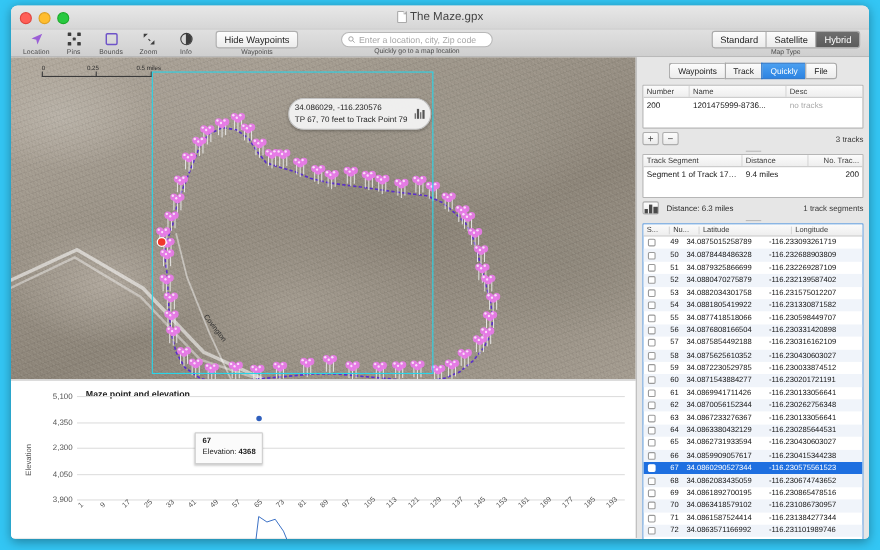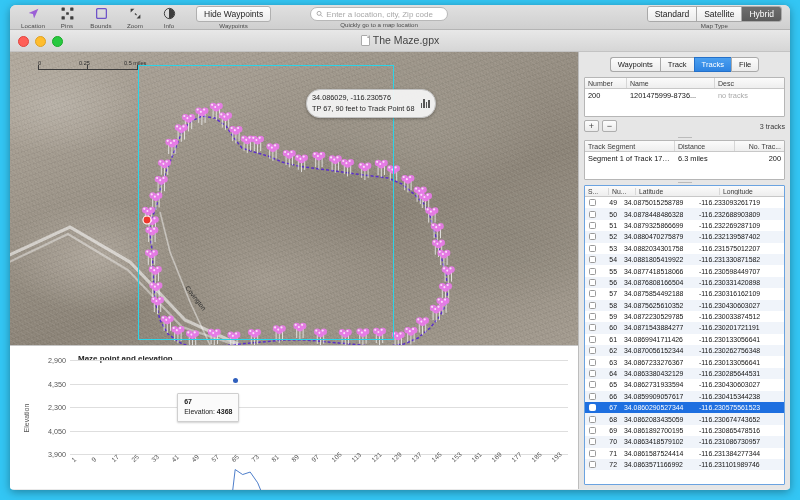--- a/index.html
+++ b/index.html
@@ -112,21 +112,21 @@
   .scaleline{position:absolute;left:0;right:0;bottom:2px;height:1px;background:#3b3b3b;}
   .scaletick{position:absolute;bottom:2px;width:1px;height:5px;background:#3b3b3b;}
   .scalelbl{position:absolute;bottom:4px;font-size:5.6px;color:#2c2c2c;white-space:nowrap;}
 
   .selrect{position:absolute;border:1px solid #2ad4e8;}
 
   .maptip{
     position:absolute; background:rgba(243,243,243,.95);
     border:1px solid #c2c2c2; border-radius:14px;
     padding:3px 5px; font-size:7.3px; color:#1c1c1c; line-height:1.45;
-    box-shadow:0 1px 3px rgba(0,0,0,.3); display:flex; gap:6px; align-items:center;margin-left:44px;
+    box-shadow:0 1px 3px rgba(0,0,0,.3); display:flex; gap:6px; align-items:center;
   }
   .tipbars{display:flex;gap:1px;align-items:flex-end;height:9px;}
   .tipbars i{width:1.5px;background:#555;display:block;}
 
   
   .callout{position:absolute;}
   .callout .bub{
     background:#e8e8ec;border:2px solid #1c1c4a;border-radius:50%;
     width:132px;height:48px;display:flex;flex-direction:column;
     align-items:center;justify-content:center;
@@ -215,20 +215,32 @@
   .pthead span:last-child{border-right:0;}
 
   .grad{width:12px;height:10px;display:flex;gap:.8px;align-items:flex-end;}
   .grad i{flex:1;background:#4a4a4a;}
 </style>
 </head>
 <body>
 
 <div id="root">
   <div id="window">
+
+    <div id="titlebar">
+      <div class="traffic">
+        <div class="tl r"></div>
+        <div class="tl y"></div>
+        <div class="tl g"></div>
+      </div>
+      <div id="doc-title">
+        <span class="docicon"></span>
+        <span>The Maze.gpx</span>
+      </div>
+    </div>
 
     <div id="toolbar">
 
       <div class="tbgroup" style="left:6px;">
         <div class="tbitem">
           <div class="tbicon">
             <svg width="13" height="13" viewBox="0 0 24 24">
                 <path d="M21 3 3 11l8 2 2 8z" fill="#9b5fd6"></path>
               </svg>
           </div>
@@ -292,32 +304,20 @@
         <div class="grouplabel">Quickly go to a map location</div>
       </div>
 
       <div class="tbgroup" style="right:8px;flex-direction:column;justify-content:center;">
         <div class="segctl">
           <div>Standard</div>
           <div>Satellite</div>
           <div class="on">Hybrid</div>
         </div>
         <div class="grouplabel">Map Type</div>
-      </div>
-    </div>
-
-    <div id="titlebar">
-      <div class="traffic">
-        <div class="tl r"></div>
-        <div class="tl y"></div>
-        <div class="tl g"></div>
-      </div>
-      <div id="doc-title">
-        <span class="docicon"></span>
-        <span>The Maze.gpx</span>
       </div>
     </div>
 
     <div id="content">
 
       <div id="left">
 
         <div id="mapwrap">
           <div id="map">
             <div class="terrain"></div>
@@ -841,21 +841,21 @@
               <div class="scalelbl" style="left:0;bottom:6px;">0</div>
               <div class="scalelbl" style="left:41px;bottom:6px;">0.25</div>
               <div class="scalelbl" style="left:86px;bottom:6px;">0.5 miles</div>
             </div>
 
             <div class="selrect" style="left:128px;top:13px;width:256px;height:275px;"></div>
 
             <div class="maptip" style="left:252px;top:37px;">
               <div>
                 <div>34.086029, -116.230576</div>
-                <div>TP 67, 90 feet to Track Point 68</div>
+                <div>TP 67, 70 feet to Track Point 79</div>
               </div>
               <div class="tipbars">
                 <i style="height:5px"></i>
                   <i style="height:9px"></i>
                   <i style="height:6px"></i>
                   <i style="height:8px"></i>
               </div>
             </div>
 
           </div>
@@ -868,21 +868,21 @@
           <div class="bub">
             <span>Elevation and</span>
             <span>track point chart</span>
           </div>
         </div>
 
         <div id="chartpane">
           <div id="charttitle">Maze point and elevation</div>
           <div id="ylabel">Elevation</div>
           <div id="yaxis">
-              <div class="ytick" style="top: 0px;">2,900</div>
+              <div class="ytick" style="top: 0px;">5,100</div>
               <div class="ytick" style="top: 23.5px;">4,350</div>
               <div class="ytick" style="top: 47px;">2,300</div>
               <div class="ytick" style="top: 70.5px;">4,050</div>
               <div class="ytick" style="top: 94px;">3,900</div>
             </div>
           <div id="plot">
             <svg viewBox="0 0 100 100" preserveAspectRatio="none">
               <polyline id="series0" fill="none" stroke="#3a6fc4" stroke-width=".9" vector-effect="non-scaling-stroke" points="0.00,90.83 1.51,92.00 3.02,90.33 4.52,88.00 6.03,85.83 7.54,84.67 9.05,76.67 10.55,74.17 12.06,79.67 13.57,82.00 15.08,78.33 16.58,76.33 18.09,81.33 19.60,80.83 21.11,76.67 22.61,70.83 24.12,63.67 25.63,57.50 27.14,53.00 28.64,49.17 30.15,43.67 31.66,34.67 33.17,22.00 34.67,23.00 36.18,22.50 37.69,24.67 39.20,28.33 40.70,30.33 42.21,30.83 43.72,33.33 45.23,54.17 46.73,58.00 48.24,58.67 49.75,56.67 51.26,54.67 52.76,57.50 54.27,58.33 55.78,56.67 57.29,55.33 58.79,53.67 60.30,51.33 61.81,48.67 63.32,47.50 64.82,48.33 66.33,47.00 67.84,42.50 69.35,45.00 70.85,50.00 72.36,53.67 73.87,56.33 75.38,58.00 76.88,60.00 78.39,60.83 79.90,62.00 81.41,63.67 82.91,64.17 84.42,66.67 85.93,67.50 87.44,69.17 88.94,71.67 90.45,73.00 91.96,75.33 93.47,77.50 94.97,78.67 96.48,79.67 97.99,80.33 100.00,80.83"></polyline>
             </svg>
           <div class="gridline" style="top: 0px;"></div>
@@ -924,21 +924,21 @@
               <div>Elevation: <b>4368</b></div>
             </div>
           </div>
       </div>
 
       <div id="sidebar">
 
         <div class="tabs">
           <div>Waypoints</div>
           <div>Track</div>
-          <div class="on">Tracks</div>
+          <div class="on">Quickly</div>
           <div>File</div>
         </div>
 
         <div class="tbl" style="height:40px;">
           <div class="thead">
             <span style="width:42px">Number</span>
             <span style="width:88px">Name</span>
             <span style="flex:1">Desc</span>
           </div>
           <div class="trow">
@@ -957,25 +957,36 @@
         <div class="splitter"></div>
 
         <div class="tbl" style="height:40px;">
           <div class="thead">
             <span style="width:90px">Track Segment</span>
             <span style="width:60px">Distance</span>
             <span style="flex:1;text-align:right">No. Trac...</span>
           </div>
           <div class="trow">
             <span style="width:90px">Segment 1 of Track 170...</span>
-            <span style="width:60px">6.3 miles</span>
+            <span style="width:60px">9.4 miles</span>
             <span style="flex:1;text-align:right">200</span>
           </div>
         </div>
 
+        <div class="barbtns">
+          <div class="sqbtn">
+            <span class="grad">
+                <i style="height:4px"></i>
+                <i style="height:8px"></i>
+                <i style="height:6px"></i>
+              </span>
+          </div>
+          <div style="font-size:7.2px;color:#2c2c2c;margin-left:4px;">Distance: 6.3 miles</div>
+          <div class="barright">1 track segments</div>
+        </div>
 
         <div class="splitter"></div>
 
         <div class="pointtbl" style="height:300px;">
           <div class="pthead">
             <span style="width:24px">S...</span>
             <span style="width:27px">Nu...</span>
             <span style="width:84px">Latitude</span>
             <span style="flex:1">Longitude</span>
           </div>

